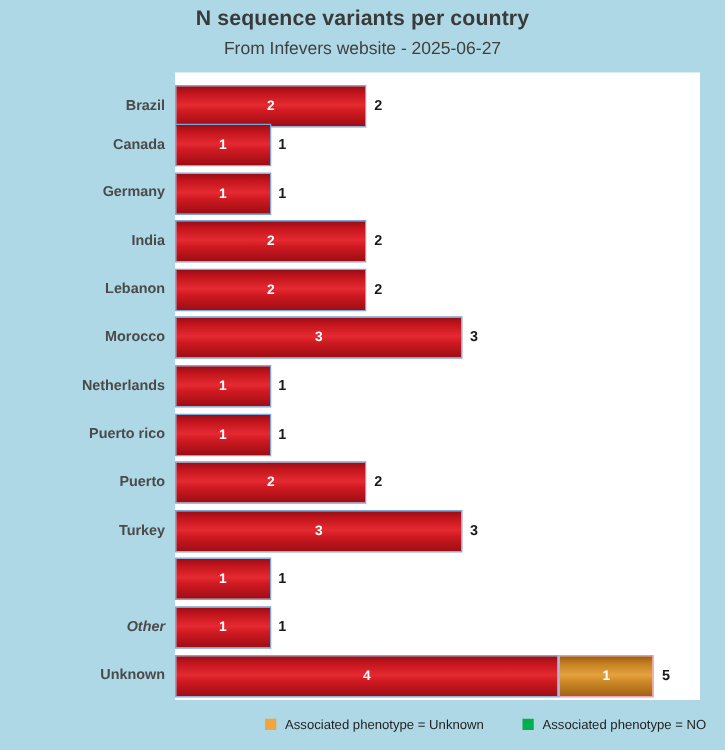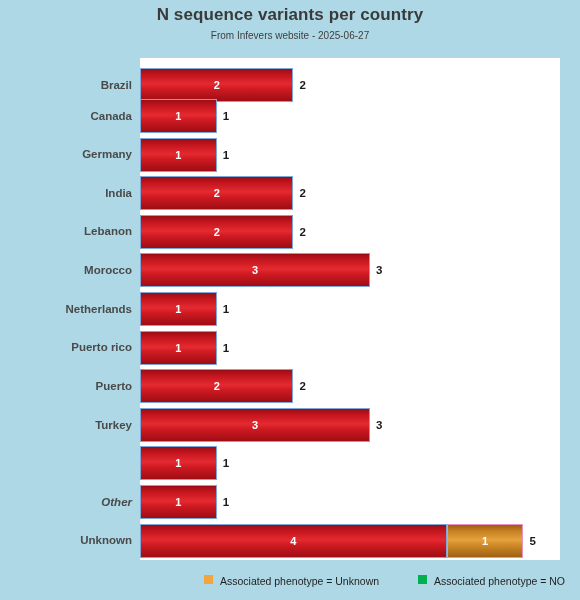--- a/index.html
+++ b/index.html
@@ -31,21 +31,21 @@
     font-weight: bold;
     color: #3a3a3a;
     letter-spacing: 0.1px;
   }
   .chart-subtitle {
     position: absolute;
     left: 0;
     top: 30px;
     width: 580px;
     text-align: center;
-    font-size: 10px;
+    font-size: 14px;
     color: #3f3f3f;
   }
   
   .plot-area {
     position: absolute;
     left: 140px;
     top: 58px;
     width: 420px;
     height: 502px;
     background: #ffffff;
@@ -287,17 +287,17 @@
           </div>
           <div class="seg seg-unknown" style="left: 306.8px; width: 76.7px; top: 0px;">
             <div class="seg-value">1</div>
           </div>
         </div>
         <div class="total-label" style="left: 529.5px; top: 2.30769px;">5</div>
       </div>
     </div>
 
   <div class="legend" id="legend">
-      <div class="legend-item" style="left: 204px;"><span class="legend-swatch" style="background: rgb(240, 165, 62);"></span><span class="legend-text">Associated phenotype = Unknown</span></div>
+      <div class="legend-item" style="left: 212px;"><span class="legend-swatch" style="background: rgb(240, 165, 62);"></span><span class="legend-text">Associated phenotype = Unknown</span></div>
       <div class="legend-item" style="left: 418px;"><span class="legend-swatch" style="background: rgb(0, 176, 80);"></span><span class="legend-text">Associated phenotype = NO</span></div>
     </div>
 
 </div>
 
 </body></html>

